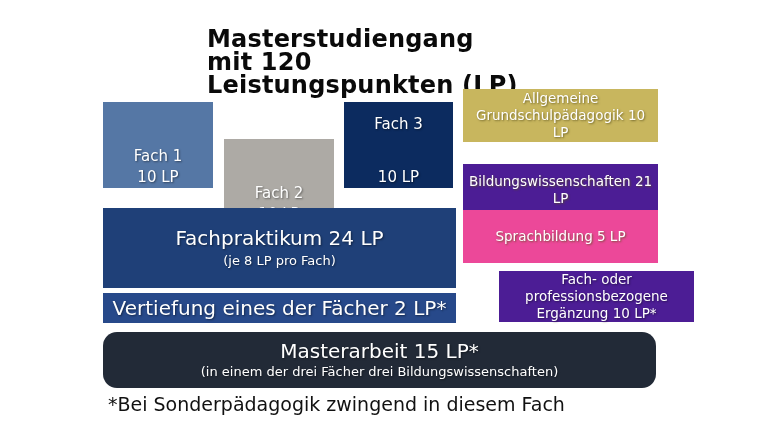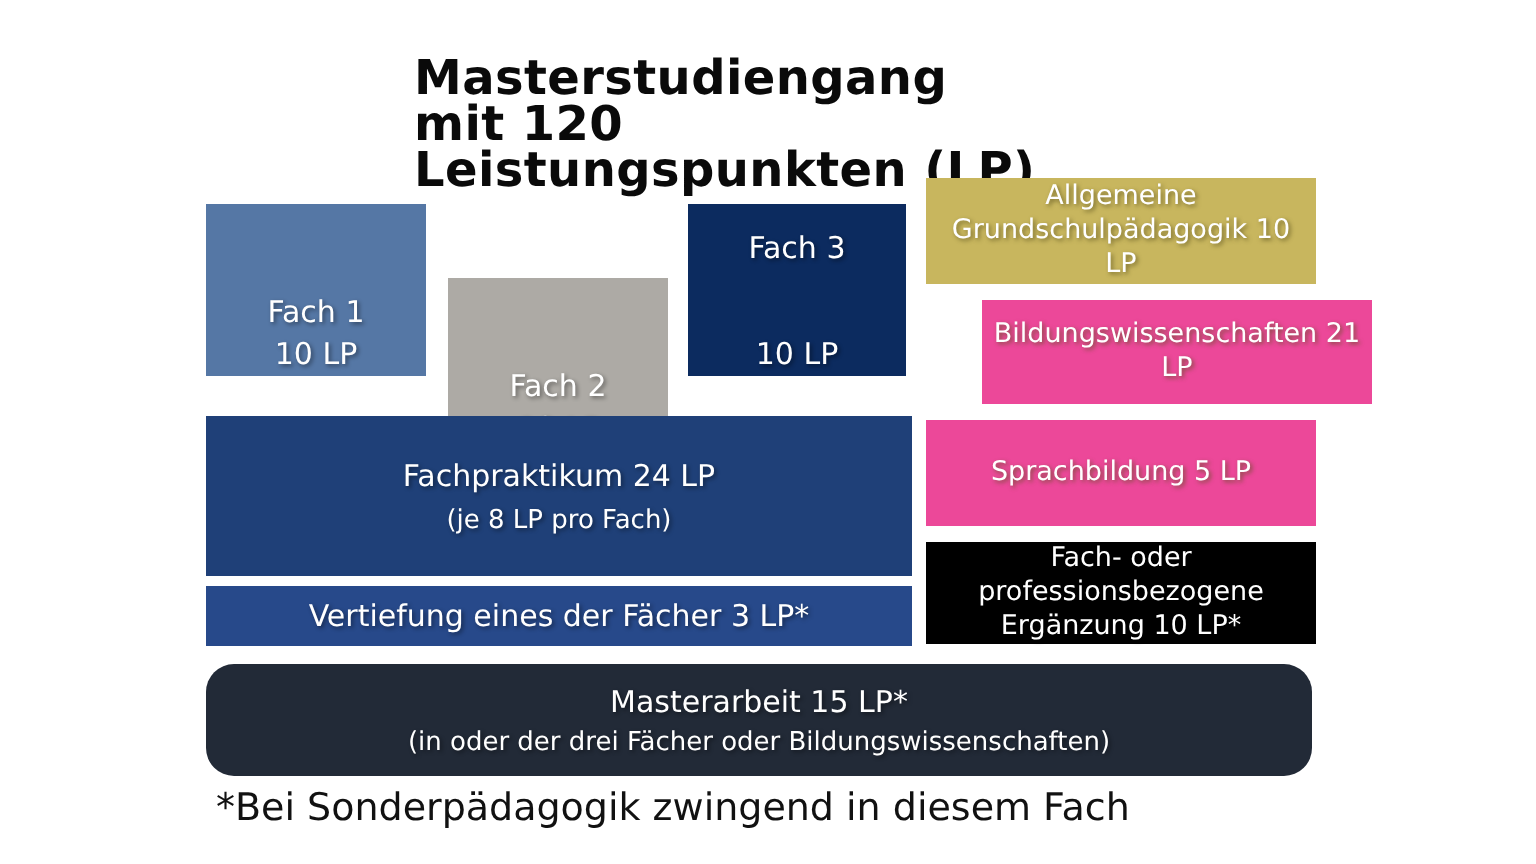--- a/index.html
+++ b/index.html
@@ -15,21 +15,21 @@
     position:absolute;left:207px;top:28px;width:320px;
     font-size:24px;font-weight:bold;line-height:23px;
     color:#0a0a0a;letter-spacing:0.2px;
   }
   .box{
     position:absolute;
     display:flex;flex-direction:column;align-items:center;justify-content:center;
     color:#ffffff;text-align:center;
     box-sizing:border-box;
   }
-  .box .main{font-size:15px;line-height:20px;text-shadow:1px 1px 2px rgba(0,0,0,0.45);}
+  .box .main{font-size:20px;line-height:20px;text-shadow:1px 1px 2px rgba(0,0,0,0.45);}
   .box .sub{font-size:13px;line-height:15px;margin-top:5px;text-shadow:1px 1px 2px rgba(0,0,0,0.45);}
   .gold-text{font-size:13.5px;line-height:17px;text-shadow:1px 1px 2px rgba(90,80,30,0.75);}
   .fach-box{width:110px;height:86px;top:102px;justify-content:flex-end;}
   .fach-box .main{font-size:15px;line-height:21px;}
   .rcol{left:463px;width:195px;padding:3px 5px;}
   .footnote{
     position:absolute;left:108px;top:394px;
     font-size:19px;line-height:20px;color:#111111;
   }
 </style>
@@ -52,38 +52,38 @@
     <div class="main">10 LP</div>
   </div>
   <div class="box fach-box" style="left: 344px; width: 109px; background-color: rgb(12, 43, 95); gap: 32px;">
     <div class="main">Fach 3</div>
     <div class="main">10 LP</div>
   </div>
 
   <div class="box rcol" style="top: 89px; height: 53px; background-color: rgb(200, 182, 94);">
     <div class="gold-text">Allgemeine Grundschulpädagogik 10 LP</div>
   </div>
-  <div class="box rcol" style="top: 150px; height: 52px; background-color: #ec4899; margin-left: 28px;">
+  <div class="box rcol" style="top: 164px; height: 52px; background-color: #4c1d95;">
     <div class="gold-text">Bildungswissenschaften 21 LP</div>
   </div>
   <div class="box rcol" style="top: 210px; height: 53px; background-color: #ec4899;">
     <div class="gold-text">Sprachbildung 5 LP</div>
   </div>
-  <div class="box rcol" style="top: 271px; height: 51px; background-color: #000000;">
+  <div class="box rcol" style="top: 271px; height: 51px; background-color: #4c1d95; margin-left: 36px;">
     <div class="main" style="font-size:13.5px;line-height:17px;">Fach- oder professionsbezogene Ergänzung 10 LP*</div>
   </div>
 
   <div class="box" style="left: 103px; top: 208px; width: 353px; height: 80px; background-color: rgb(31, 64, 120);">
     <div class="main">Fachpraktikum 24 LP</div>
     <div class="sub">(je 8 LP pro Fach)</div>
   </div>
   <div class="box" style="left: 103px; top: 293px; width: 353px; height: 30px; background-color: rgb(39, 73, 138);">
-    <div class="main">Vertiefung eines der Fächer 3 LP*</div>
+    <div class="main">Vertiefung eines der Fächer 2 LP*</div>
   </div>
 
   <div class="box" style="left: 103px; top: 332px; width: 553px; height: 56px; background-color: rgb(34, 42, 55); border-radius: 14px;">
     <div class="main">Masterarbeit 15 LP*</div>
-    <div class="sub" style="margin-top:3px;">(in oder der drei Fächer oder Bildungswissenschaften)</div>
+    <div class="sub" style="margin-top:3px;">(in einem der drei Fächer drei Bildungswissenschaften)</div>
   </div>
 
   <div class="footnote">*Bei Sonderpädagogik zwingend in diesem Fach</div>
 
 </div>
 
 </body></html>

